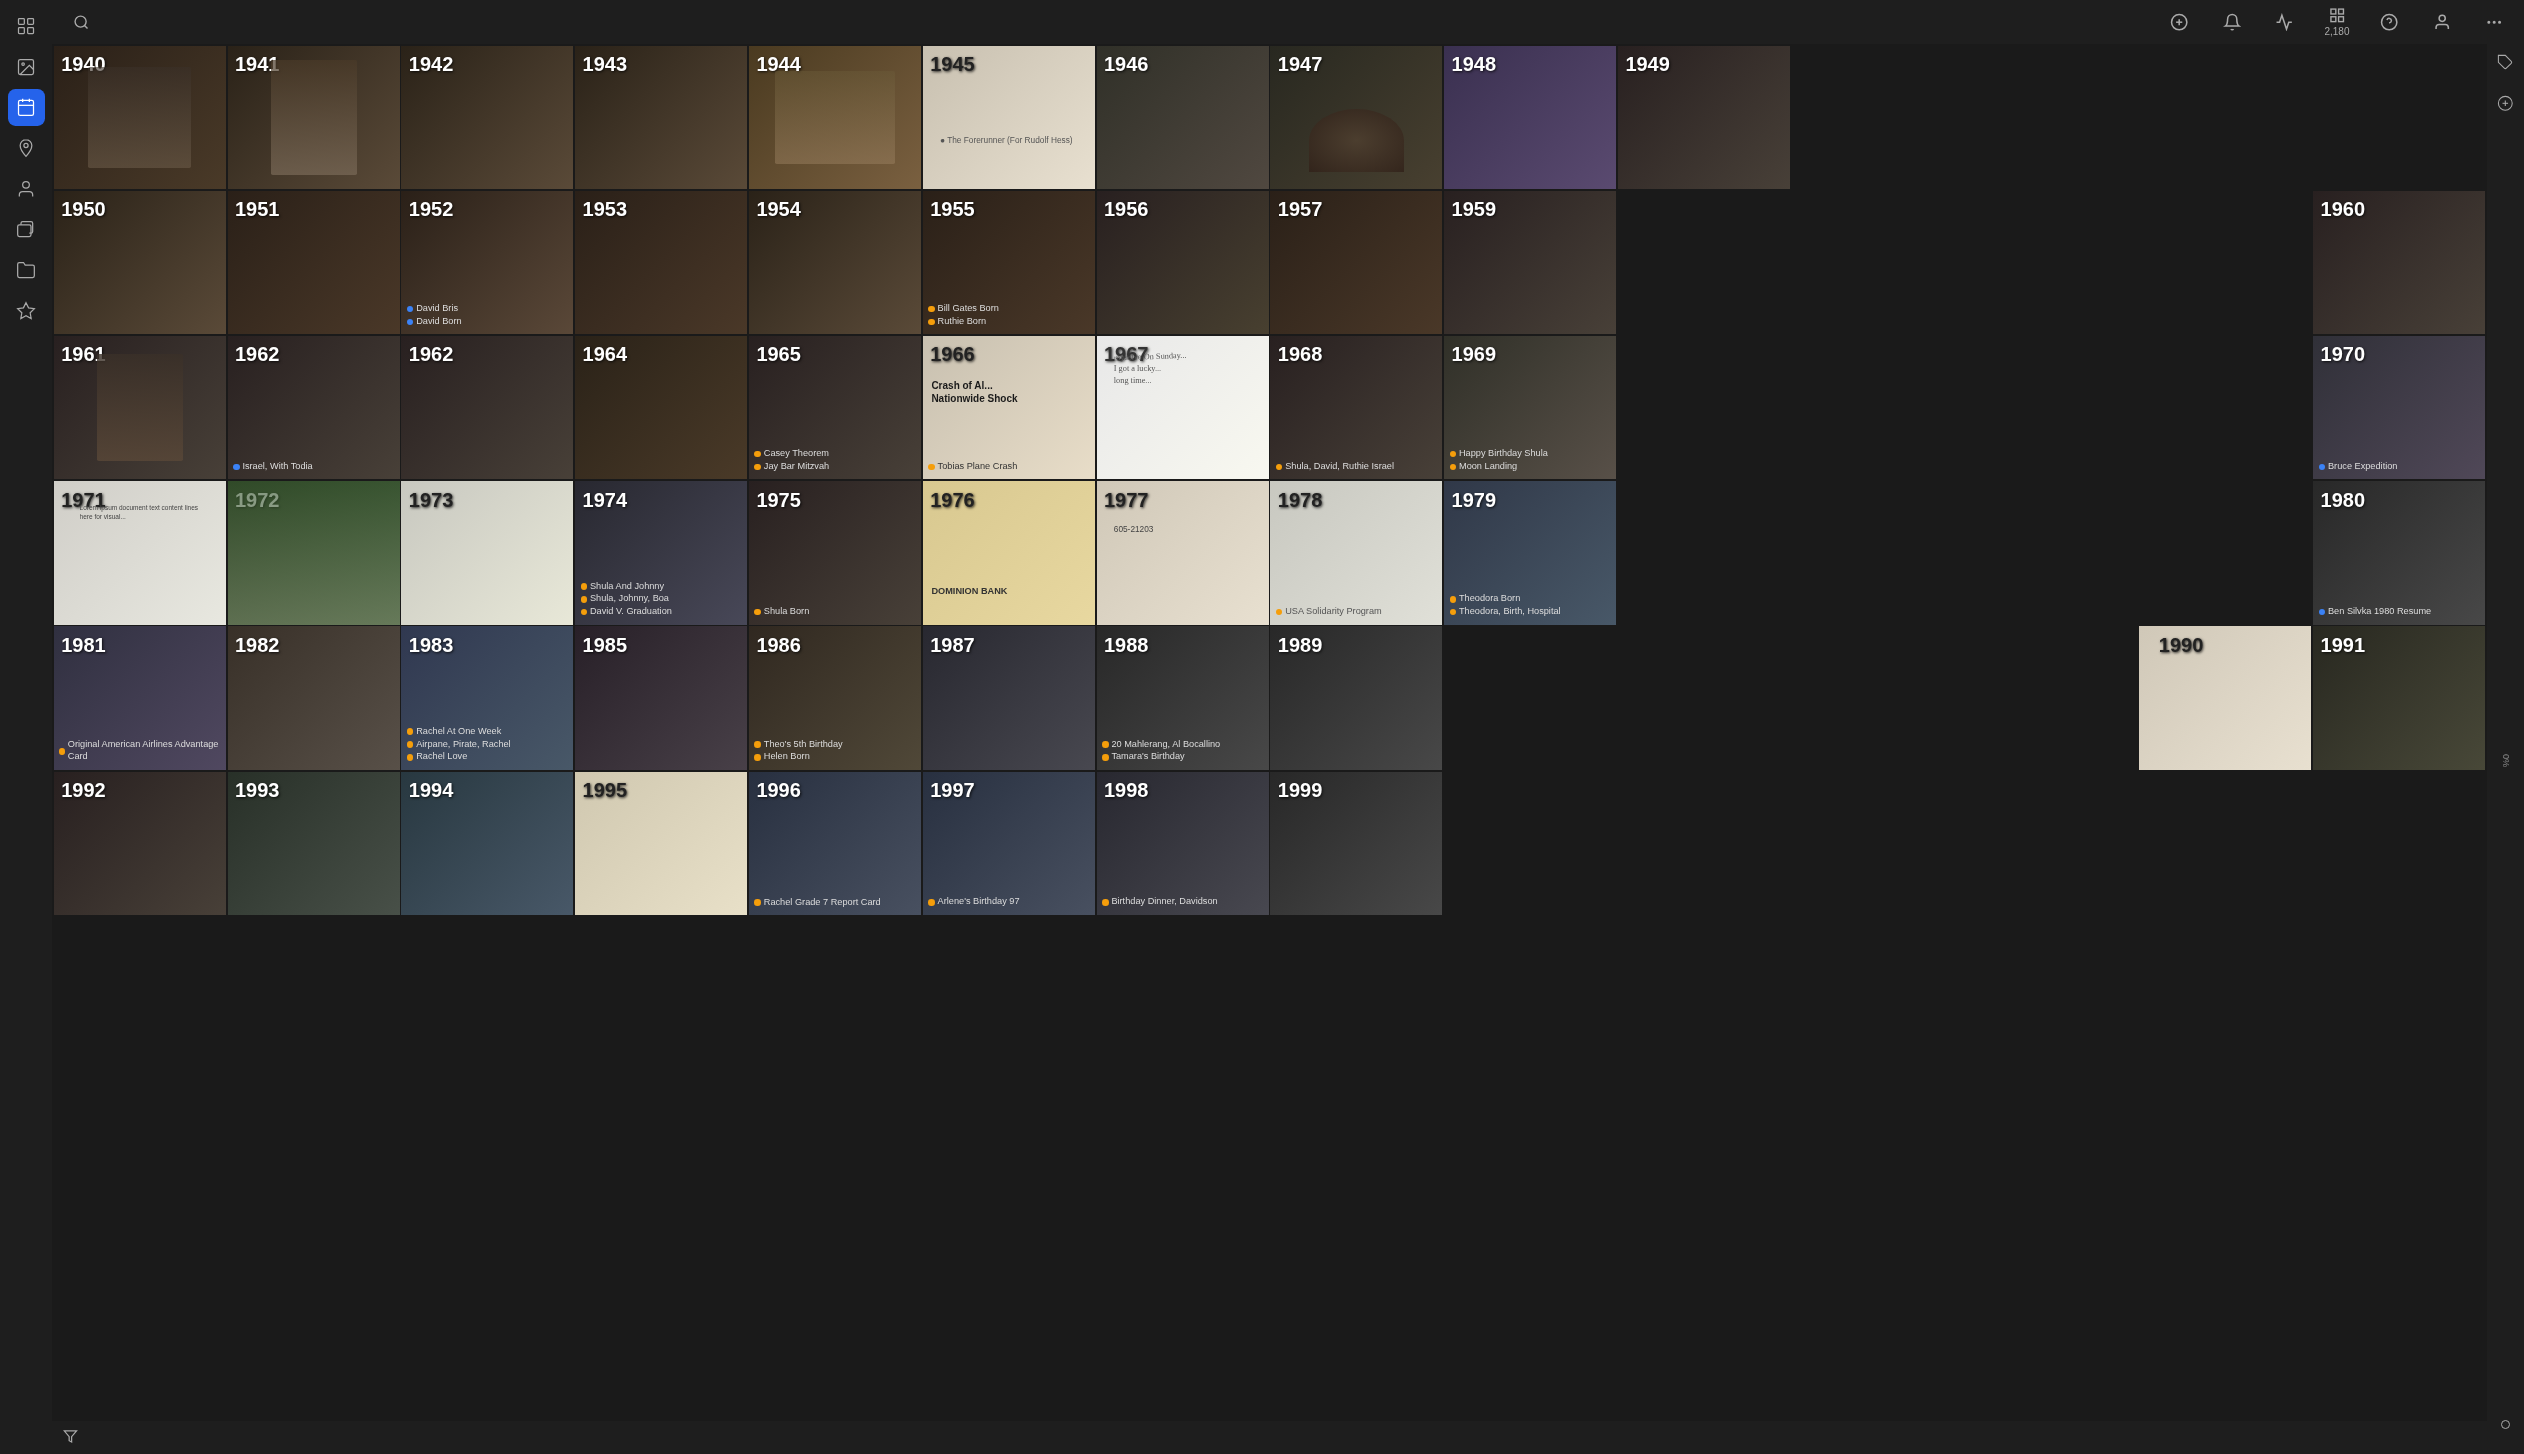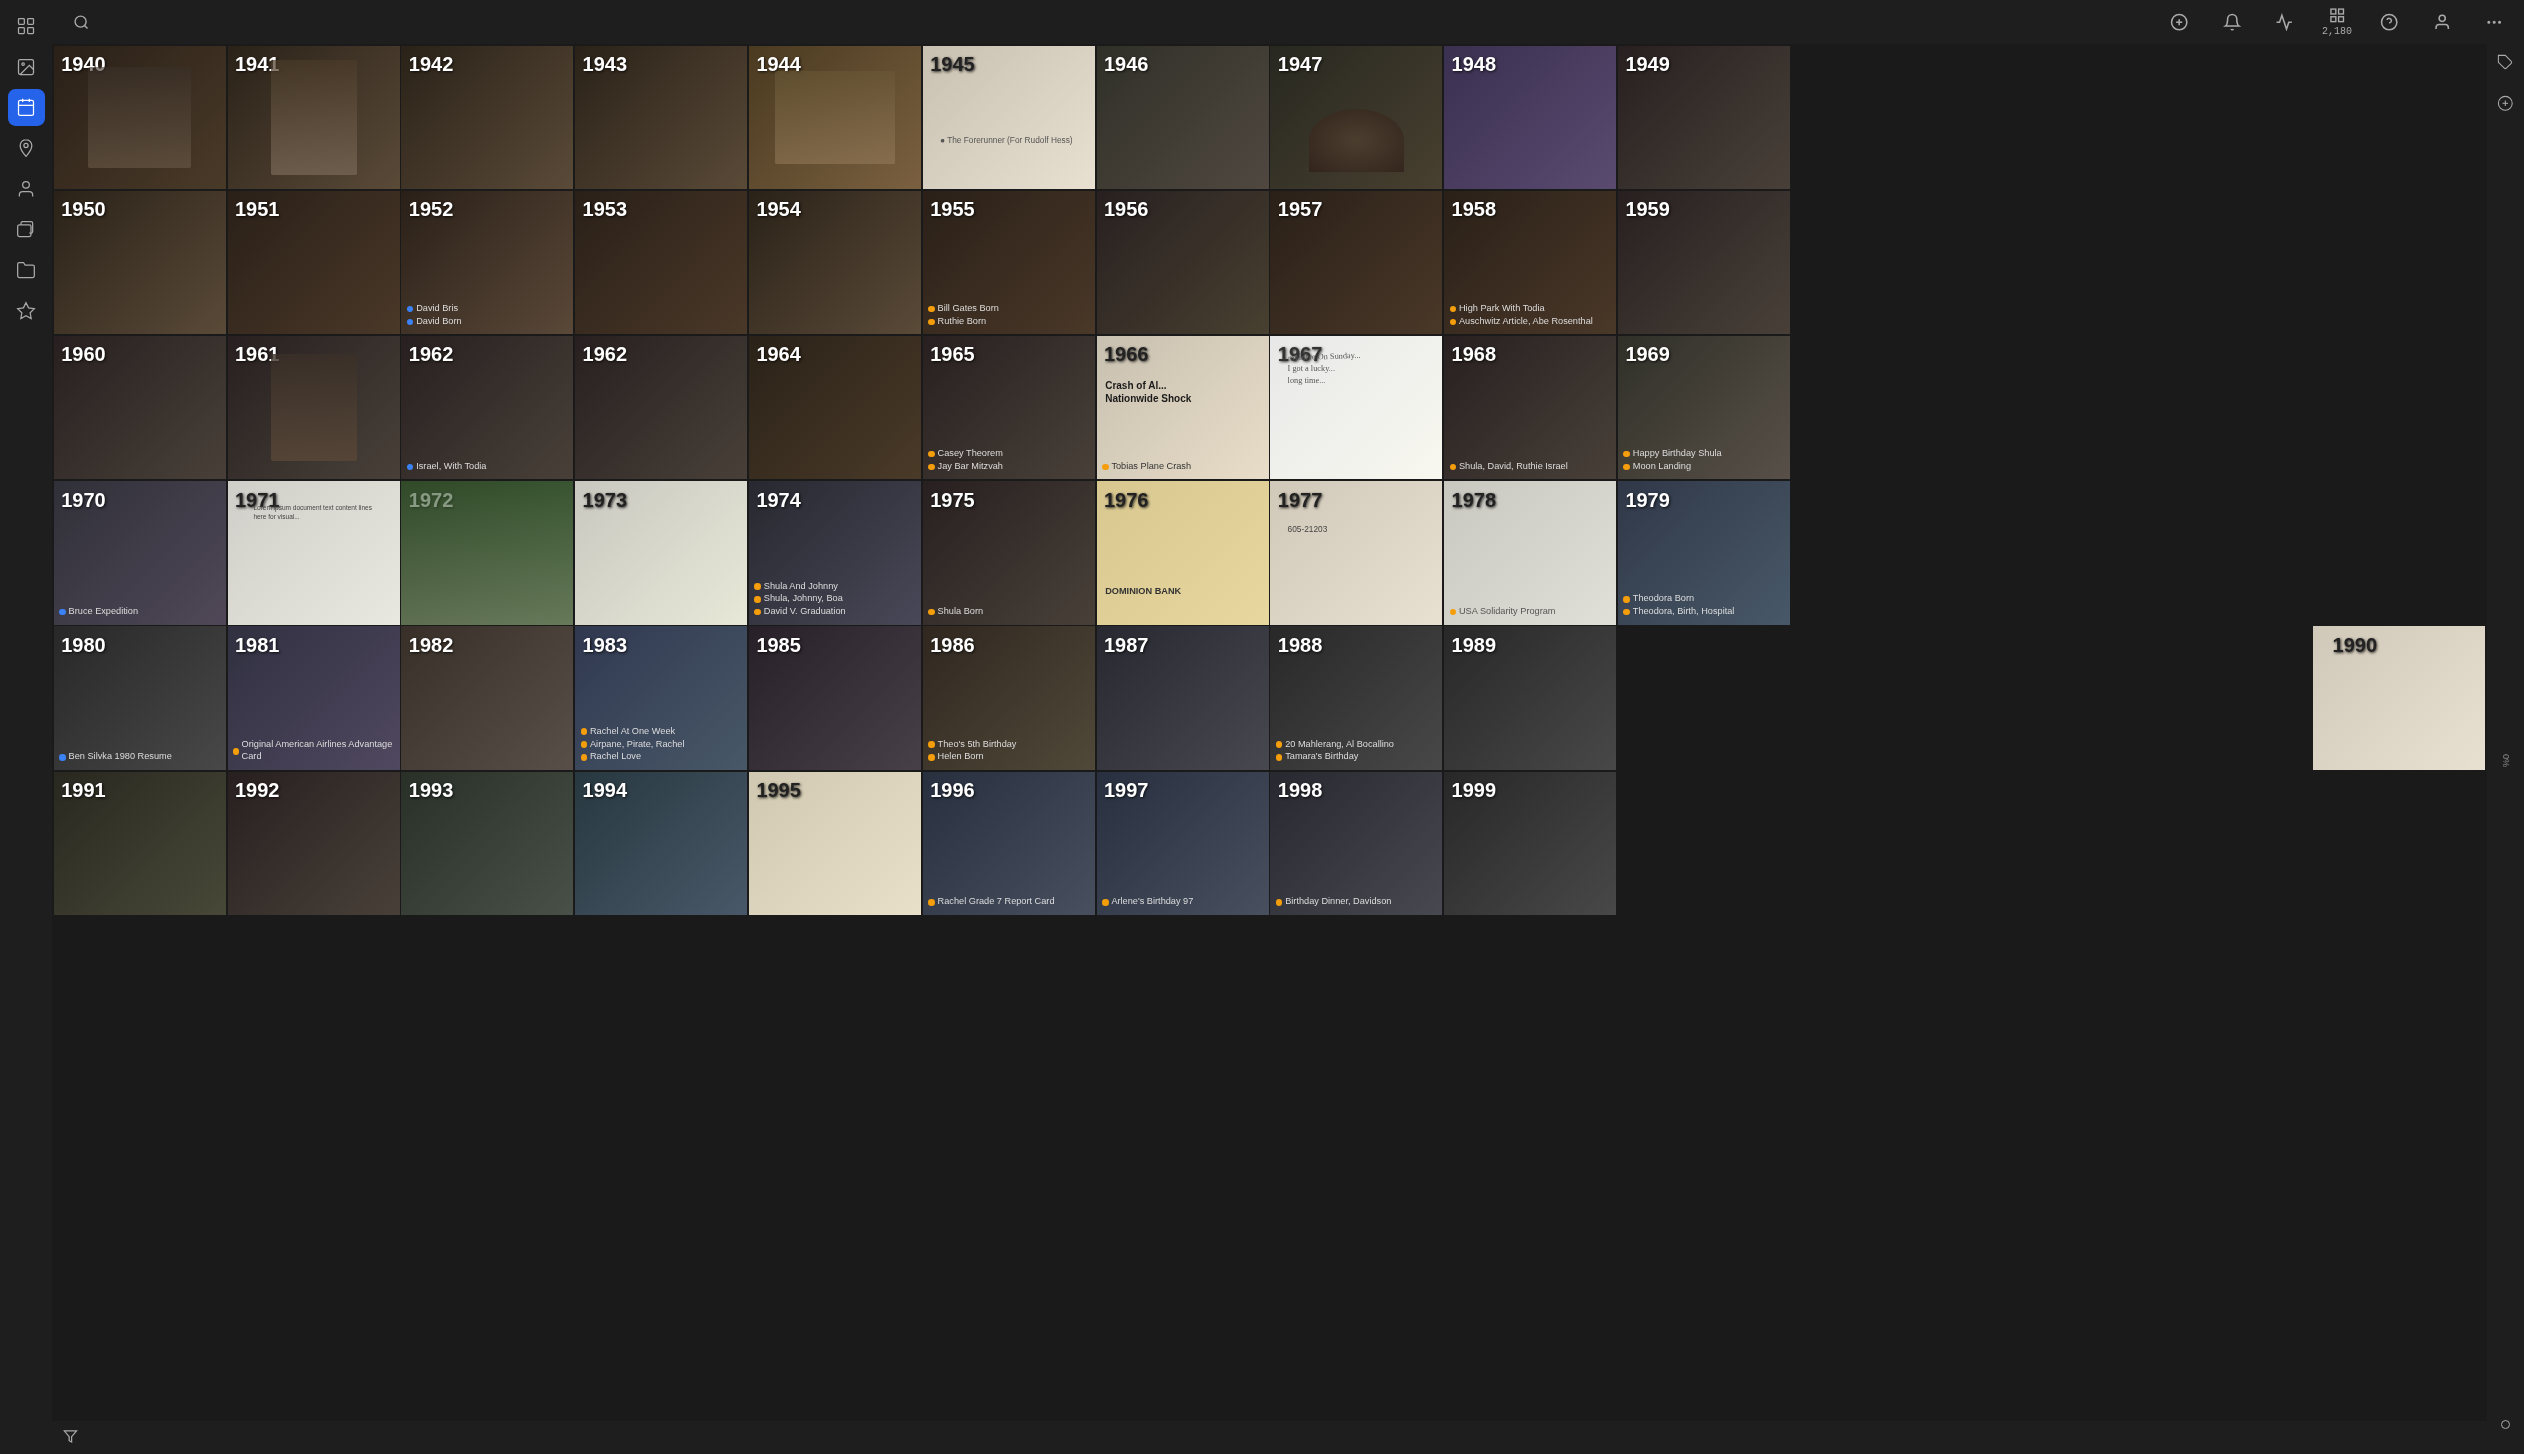--- a/index.html
+++ b/index.html
@@ -59,21 +59,20 @@
       display: flex;
       align-items: center;
       gap: 7.4px;
     }
     .header-right {
       display: flex;
       align-items: flex-end;
       gap: 23px;
       color: #aaa;
       font-size: 16.6px;
-      font-family: Liberation Mono, monospace;
     }
     .header-right .icon-btn {
       cursor: pointer;
       display: flex;
       align-items: center;
       justify-content: center;
       width: 29.5px;
       height: 29.5px;
       border-radius: 50%;
       position: relative;
@@ -375,33 +374,20 @@
             <span>Ruthie Born</span>
           </div>
       </div>
     </div>
     <div class="photo-cell" style="background: linear-gradient(135deg, #282020, #484030); aspect-ratio:1.2;">
       <div class="year-label">1956</div>
     </div>
     <div class="photo-cell" style="background: linear-gradient(135deg, #2a2018, #4a3828); aspect-ratio:1.2;">
       <div class="year-label">1957</div>
     </div>
-    <div class="photo-cell" style="background: linear-gradient(135deg, #2a2018, #4a3828); aspect-ratio:1.2;">
-      <div class="year-label">1958</div>
-      <div class="caption">
-        <div class="caption-line">
-            <span class="dot"></span>
-            <span>High Park With Todia</span>
-          </div>
-        <div class="caption-line">
-            <span class="dot"></span>
-            <span>Auschwitz Article, Abe Rosenthal</span>
-          </div>
-      </div>
-    </div>
     <div class="photo-cell" style="background: linear-gradient(135deg, #282020, #484038); aspect-ratio:1.2;">
       <div class="year-label">1959</div>
     </div>
     <div style="background:#1a1a1a;"></div>
       <div style="background:#1a1a1a;"></div>
       <div style="background:#1a1a1a;"></div>
       <div style="background:#1a1a1a;"></div>
 
     <div class="photo-cell" style="background: linear-gradient(135deg, #282020, #484038); aspect-ratio:1.2;">
       <div class="year-label">1960</div>

